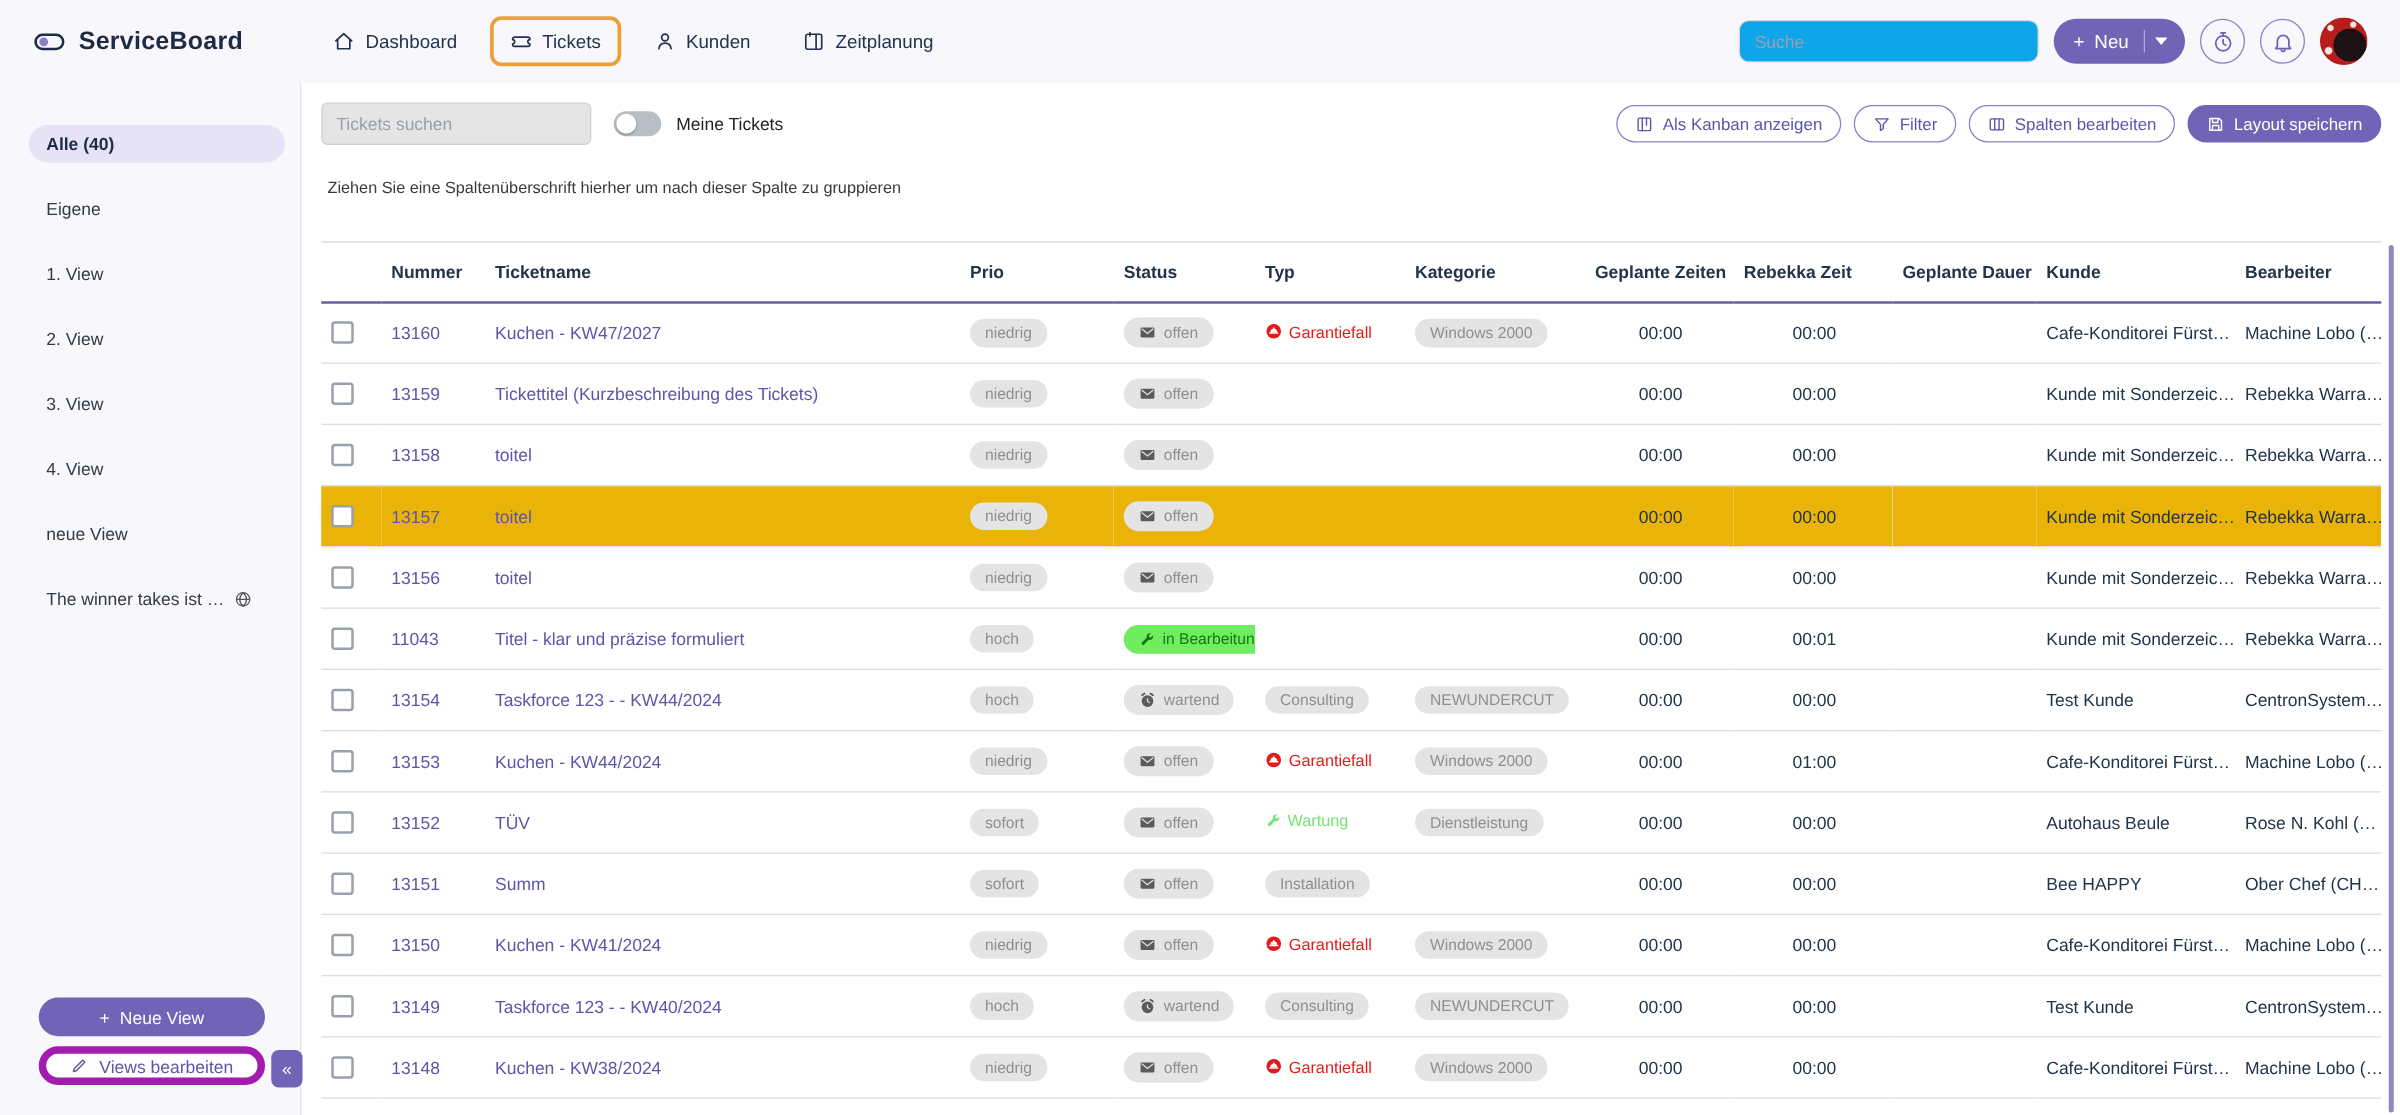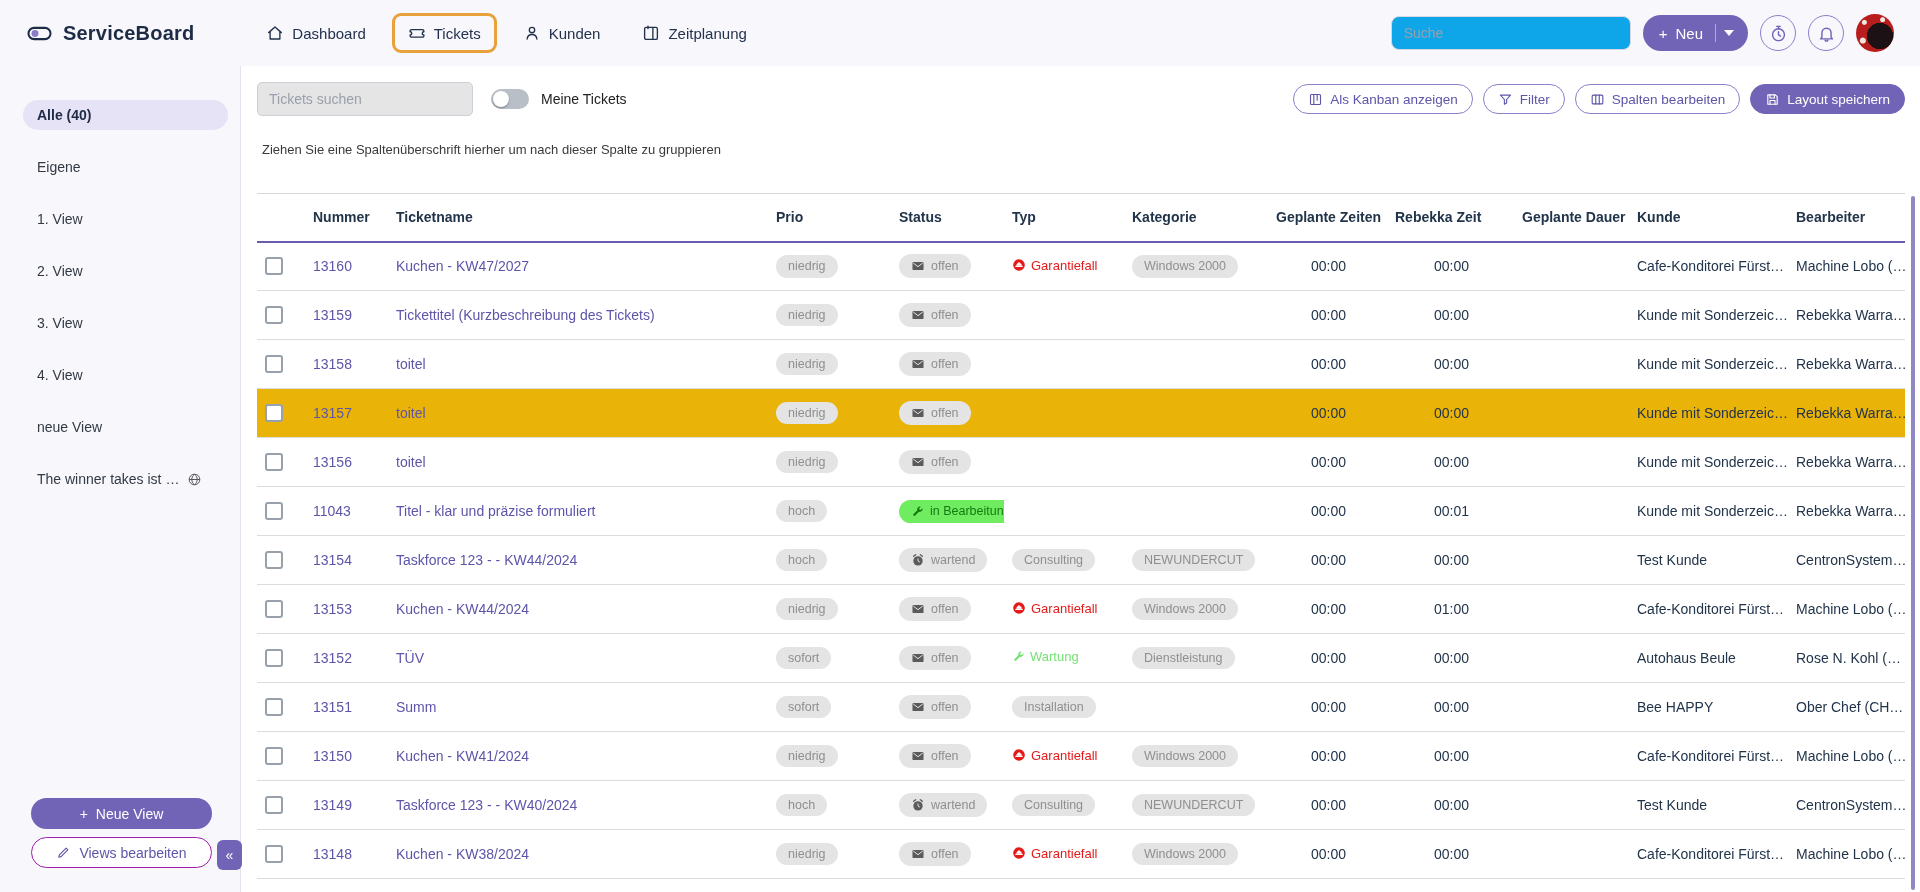--- a/index.html
+++ b/index.html
@@ -45,21 +45,21 @@
   .side-list { padding-top:34px; }
   .side-item { margin:0 12px 22px 12px; padding:7px 14px; border-radius:16px; font-size:14px;
     color:#333a44; display:flex; align-items:center; gap:8px; cursor:pointer; white-space:nowrap; }
   .side-item.active { background:#e7e3f7; font-weight:700; color:#1d2b45; }
   .side-item .icn svg { width:15px; height:15px; }
   .side-bottom { position:absolute; left:20px; right:28px; bottom:24px; display:flex;
     flex-direction:column; gap:8px; }
   .btn-pill { height:31px; border-radius:16px; font-size:14px; display:flex; align-items:center;
     justify-content:center; gap:8px; cursor:pointer; font-family:"Liberation Sans", sans-serif; }
   .btn-primary { background:#7164b6; color:#fff; border:none; }
-  .btn-outline { background:#fff; color:#5c55a9; border:1px solid #a21caf; }
+  .btn-outline { background:#fff; color:#5c55a9; border:6px solid #a21caf; }
   .collapse-btn { position:fixed; left:217px; top:840px; width:25px; height:30px; background:#7164b6;
     color:#fff; border:none; border-radius:6px; font-size:14px; cursor:pointer; z-index:8;
     display:flex; align-items:center; justify-content:center; }
 
   
   .main { position:fixed; top:66px; left:231px; width:1689px; height:826px; background:#fff;
     border-top-left-radius:12px; }
   .toolbar { display:flex; align-items:center; padding:16px 15px 0 26px; }
   .tickets-search { width:216px; height:34px; border:1px solid #cfcfd8; border-radius:5px;
     background:#e5e5e5; padding:0 11px; font-size:14px; color:#333; outline:none;

